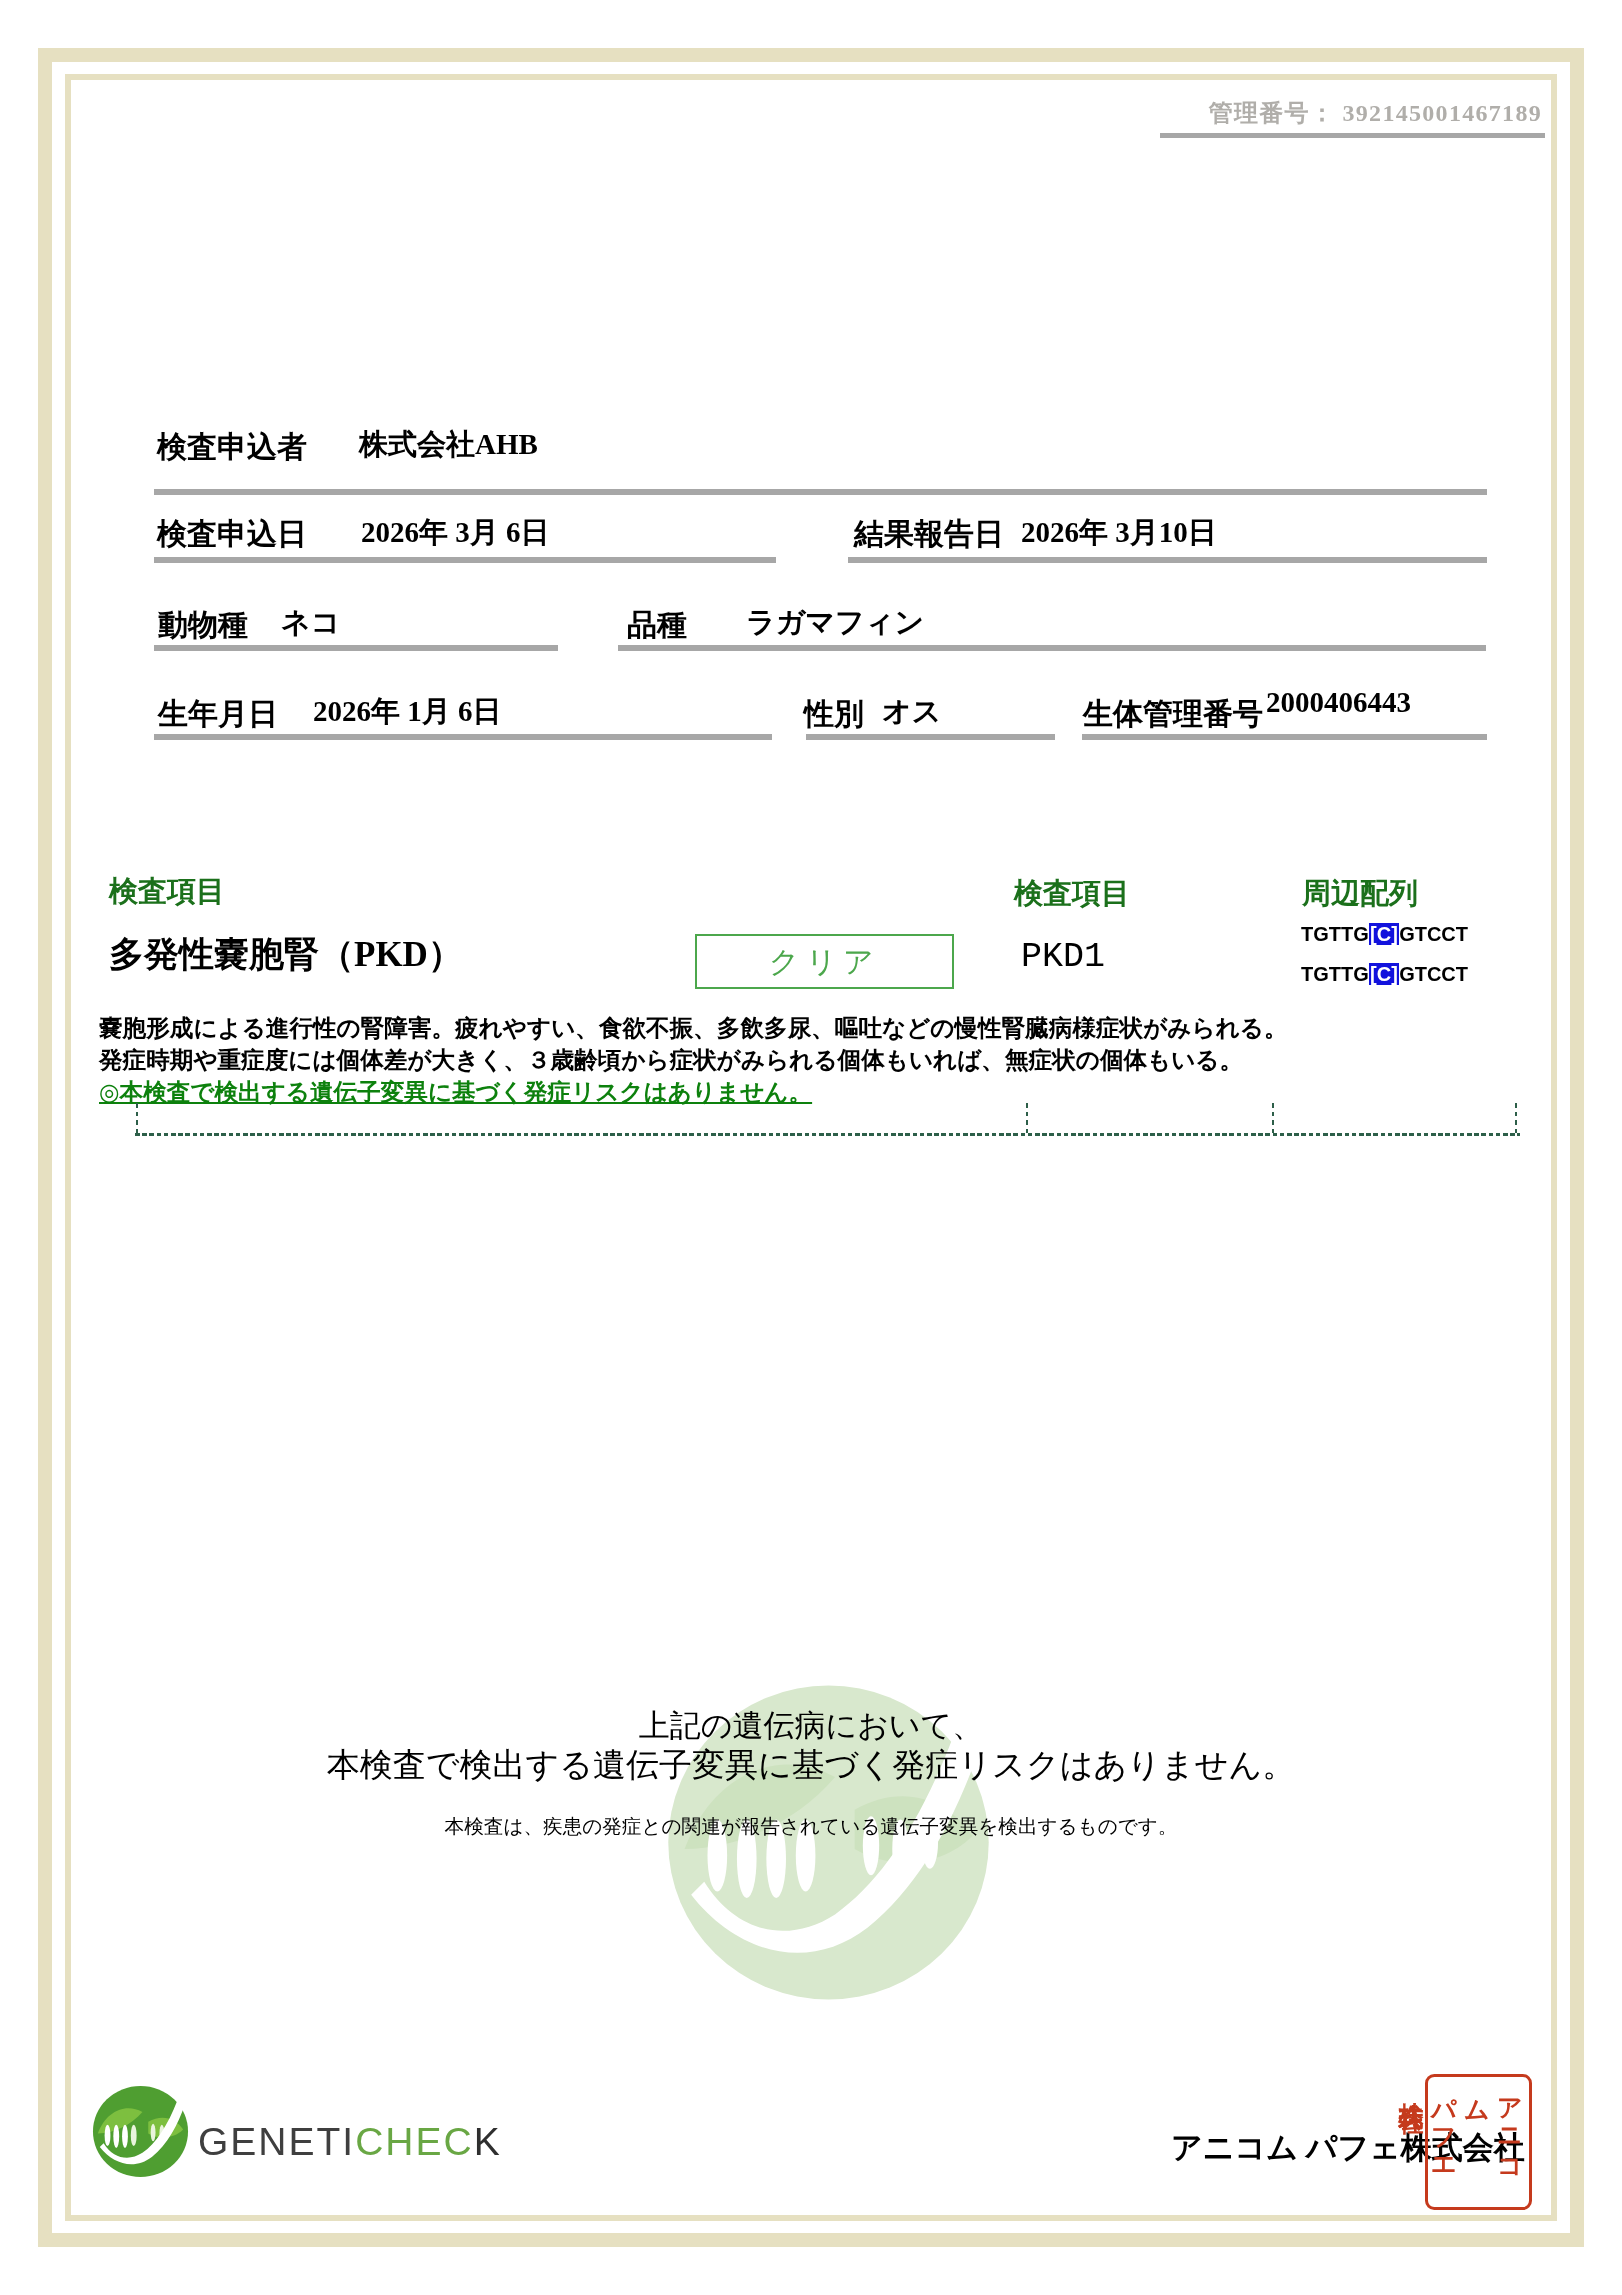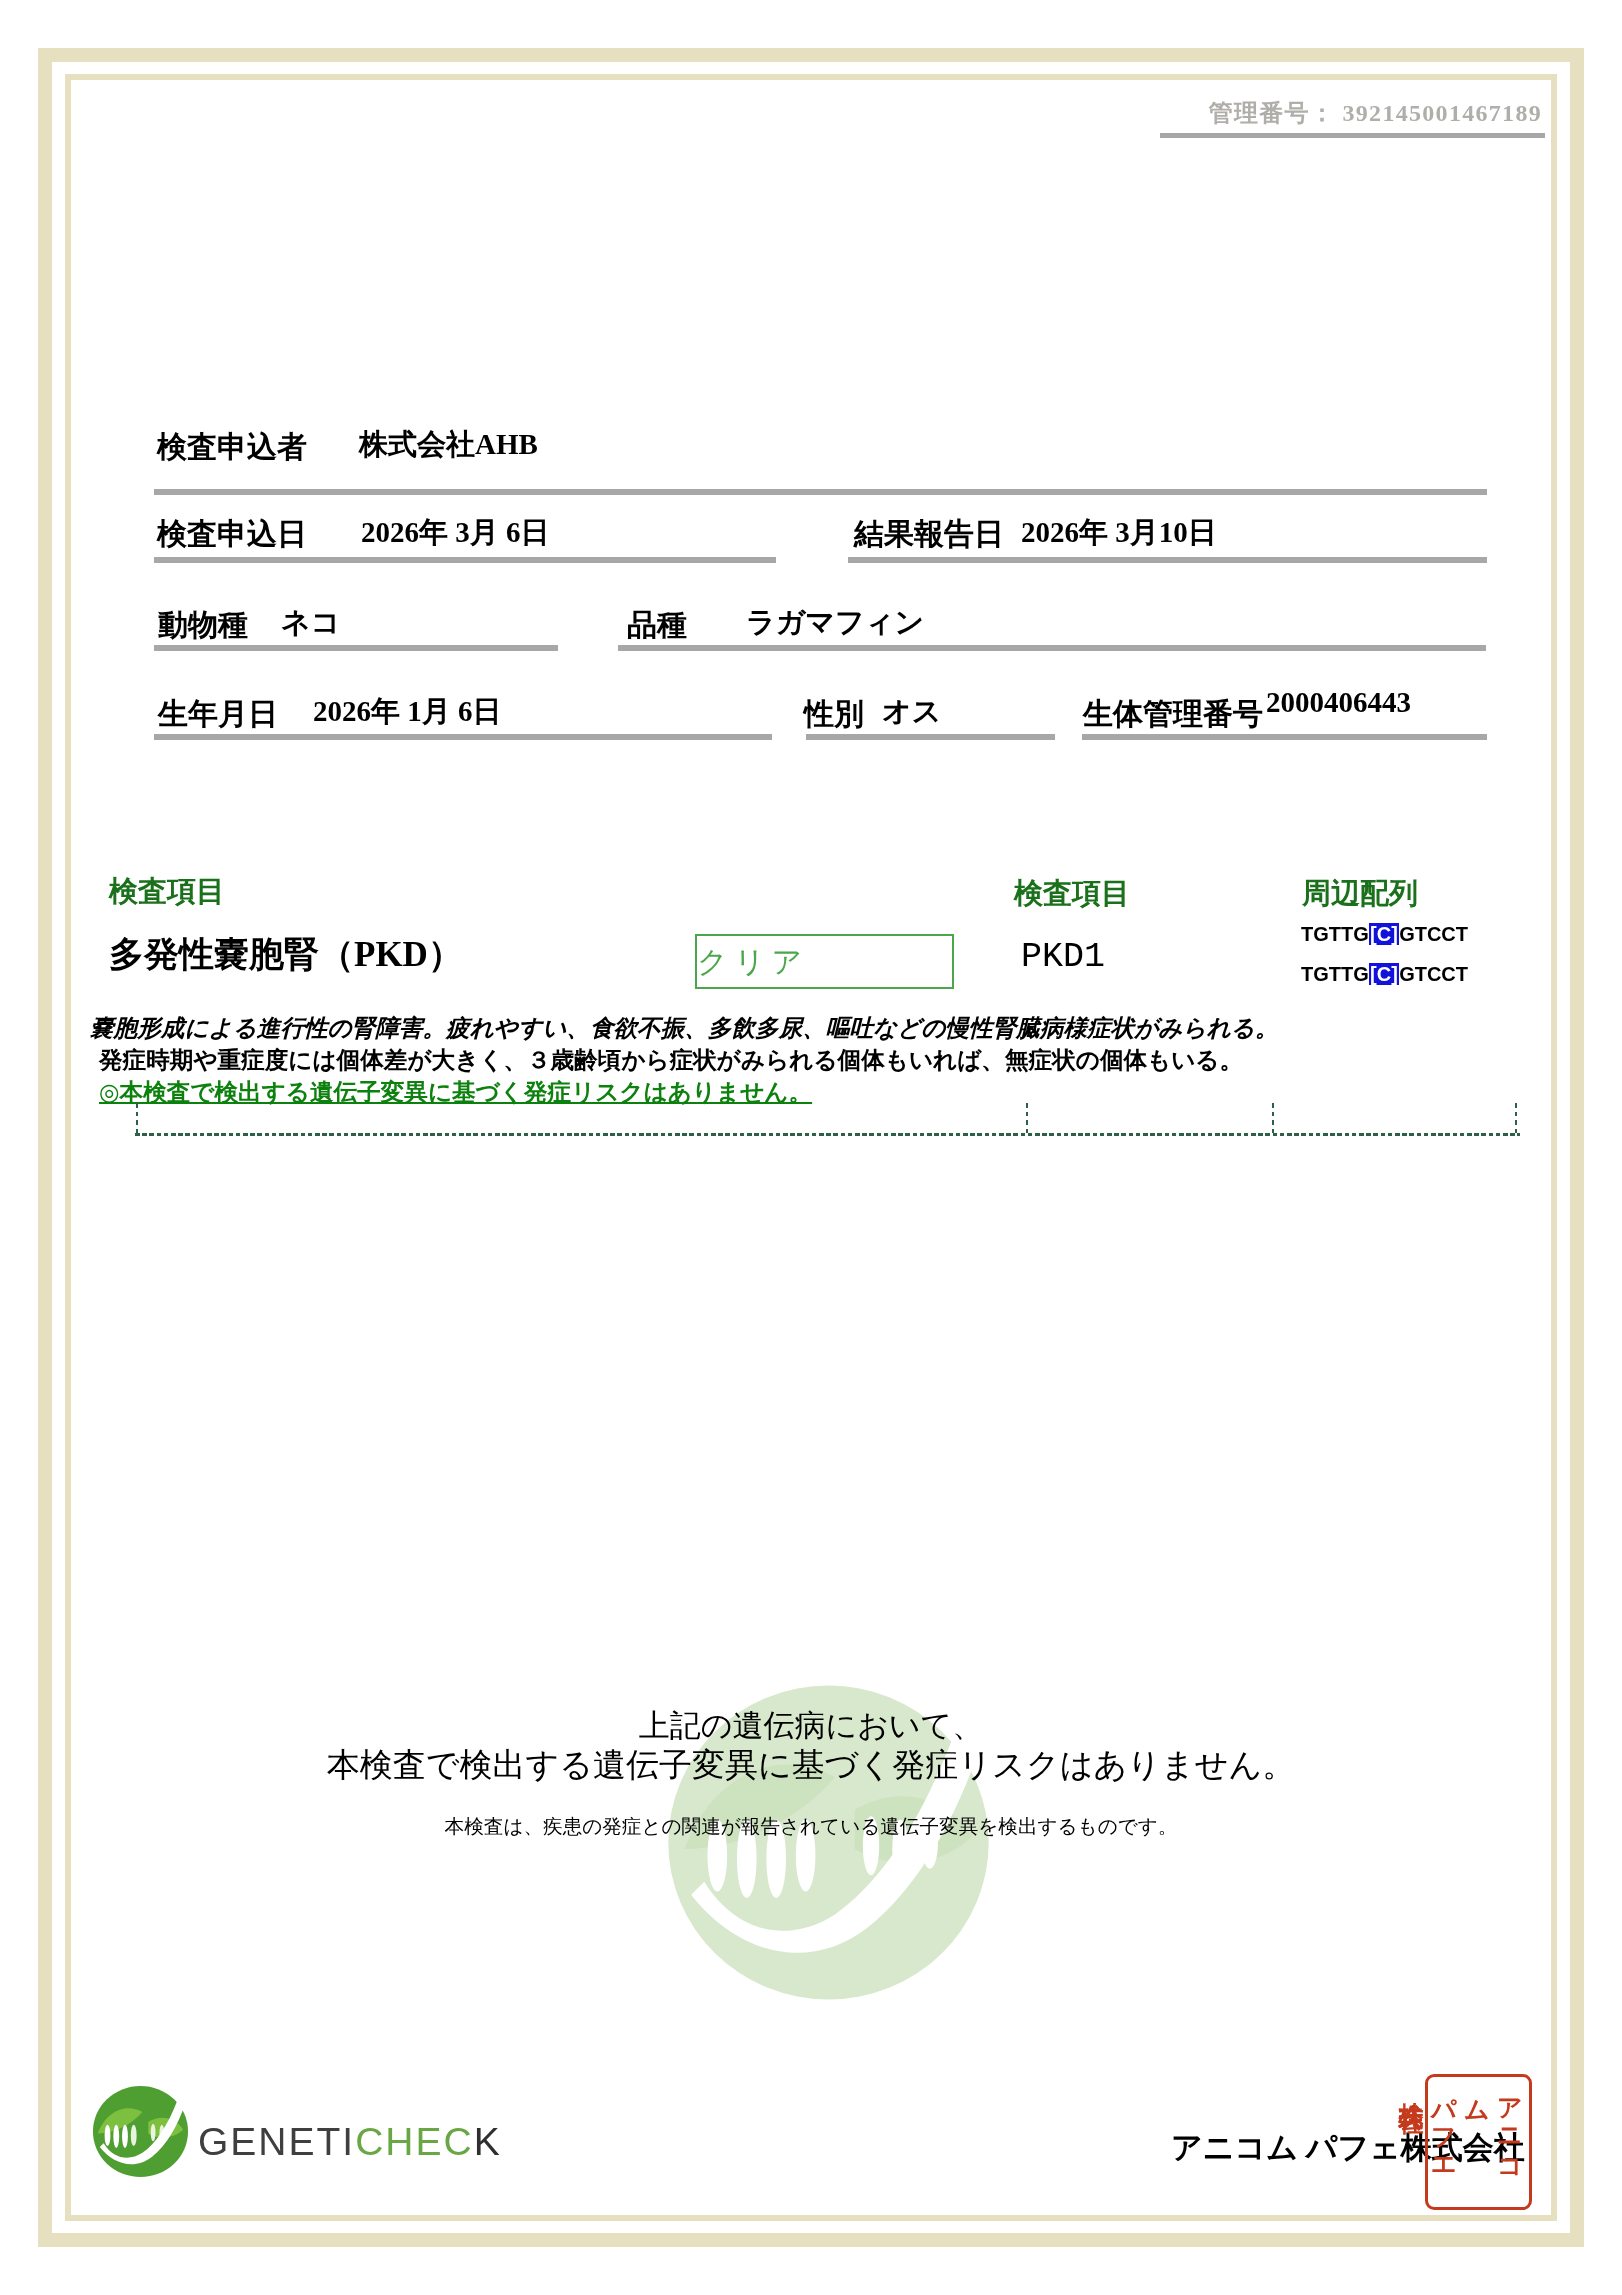--- a/index.html
+++ b/index.html
@@ -19,21 +19,21 @@
                border:6.5px solid var(--frame_beige);}
   .ctrl{font-size:24px;letter-spacing:1.3px;color:var(--text_gray);font-weight:bold;}
   .uline{position:absolute;height:5.9px;background:var(--line_gray);}
   .title{left:0;width:100%;text-align:center;text-indent:14.4px;top:216px;
          font-size:84px;font-weight:bold;letter-spacing:14.4px;}
   .flabel{font-size:30px;font-weight:bold;}
   .fvalue{font-size:29px;font-weight:bold;}
   .glabel{font-size:29px;font-weight:bold;color:var(--green_label);}
   .item-name{font-size:35px;font-weight:bold;}
   .result-box{position:absolute;left:695px;top:934px;width:255px;height:51px;
-              border:2.6px solid var(--green_result);line-height:51px;
+              border:2.6px solid var(--green_result);text-align:center;line-height:51px;
               font-size:30px;letter-spacing:6.5px;color:var(--green_result);}
   .gene{font-size:35px;}
   .seq{font-family:"Liberation Sans","DejaVu Sans",sans-serif;font-weight:bold;
        font-size:20px;letter-spacing:0px;}
   .seq .variant{background:var(--seq-blue,#1212dd);background:var(--seq_blue);color:#fff;padding:0 1.3px;}
   .desc{font-size:23.6px;font-weight:bold;}
   .risk{color:var(--green_risk);text-decoration:underline;}
   .dot-v{position:absolute;width:2px;height:31px;top:1103px;
          background:repeating-linear-gradient(180deg,var(--dot_green) 0 4.6px,transparent 4.6px 8.5px);}
   .dot-h{position:absolute;left:135px;top:1133px;width:1385px;height:3.3px;
@@ -104,21 +104,21 @@
   <div class="result-box">クリア</div>
   <div class="abs gene" style="left:1021px;top:937px;font-family:Liberation Mono, monospace;">PKD1</div>
 
   <div class="abs seq" style="left:1301px;top:923px;">
     <span>TGTTG</span><span class="variant">[C]</span><span>GTCCT</span>
   </div>
   <div class="abs seq" style="left:1301px;top:963px;">
     <span>TGTTG</span><span class="variant">[C]</span><span>GTCCT</span>
   </div>
 
-  <div class="abs desc" style="left:90px;top:1012px;font-style:italic;">嚢胞形成による進行性の腎障害。疲れやすい、食欲不振、多飲多尿、嘔吐などの慢性腎臓病様症状がみられる。</div>
+  <div class="abs desc" style="left:99px;top:1012px;">嚢胞形成による進行性の腎障害。疲れやすい、食欲不振、多飲多尿、嘔吐などの慢性腎臓病様症状がみられる。</div>
   <div class="abs desc" style="left:99px;top:1044px;">発症時期や重症度には個体差が大きく、３歳齢頃から症状がみられる個体もいれば、無症状の個体もいる。</div>
   <div class="abs desc risk" style="left:99px;top:1076px;">◎本検査で検出する遺伝子変異に基づく発症リスクはありません。</div>
 
   <div class="dot-v" style="left:136px;"></div>
   <div class="dot-v" style="left:1026px;"></div>
   <div class="dot-v" style="left:1272px;"></div>
   <div class="dot-v" style="left:1515px;"></div>
   <div class="dot-h"></div>
 
   <svg class="abs" style="left:665px;top:1679px;" width="327" height="327" viewBox="0 0 100 100">

